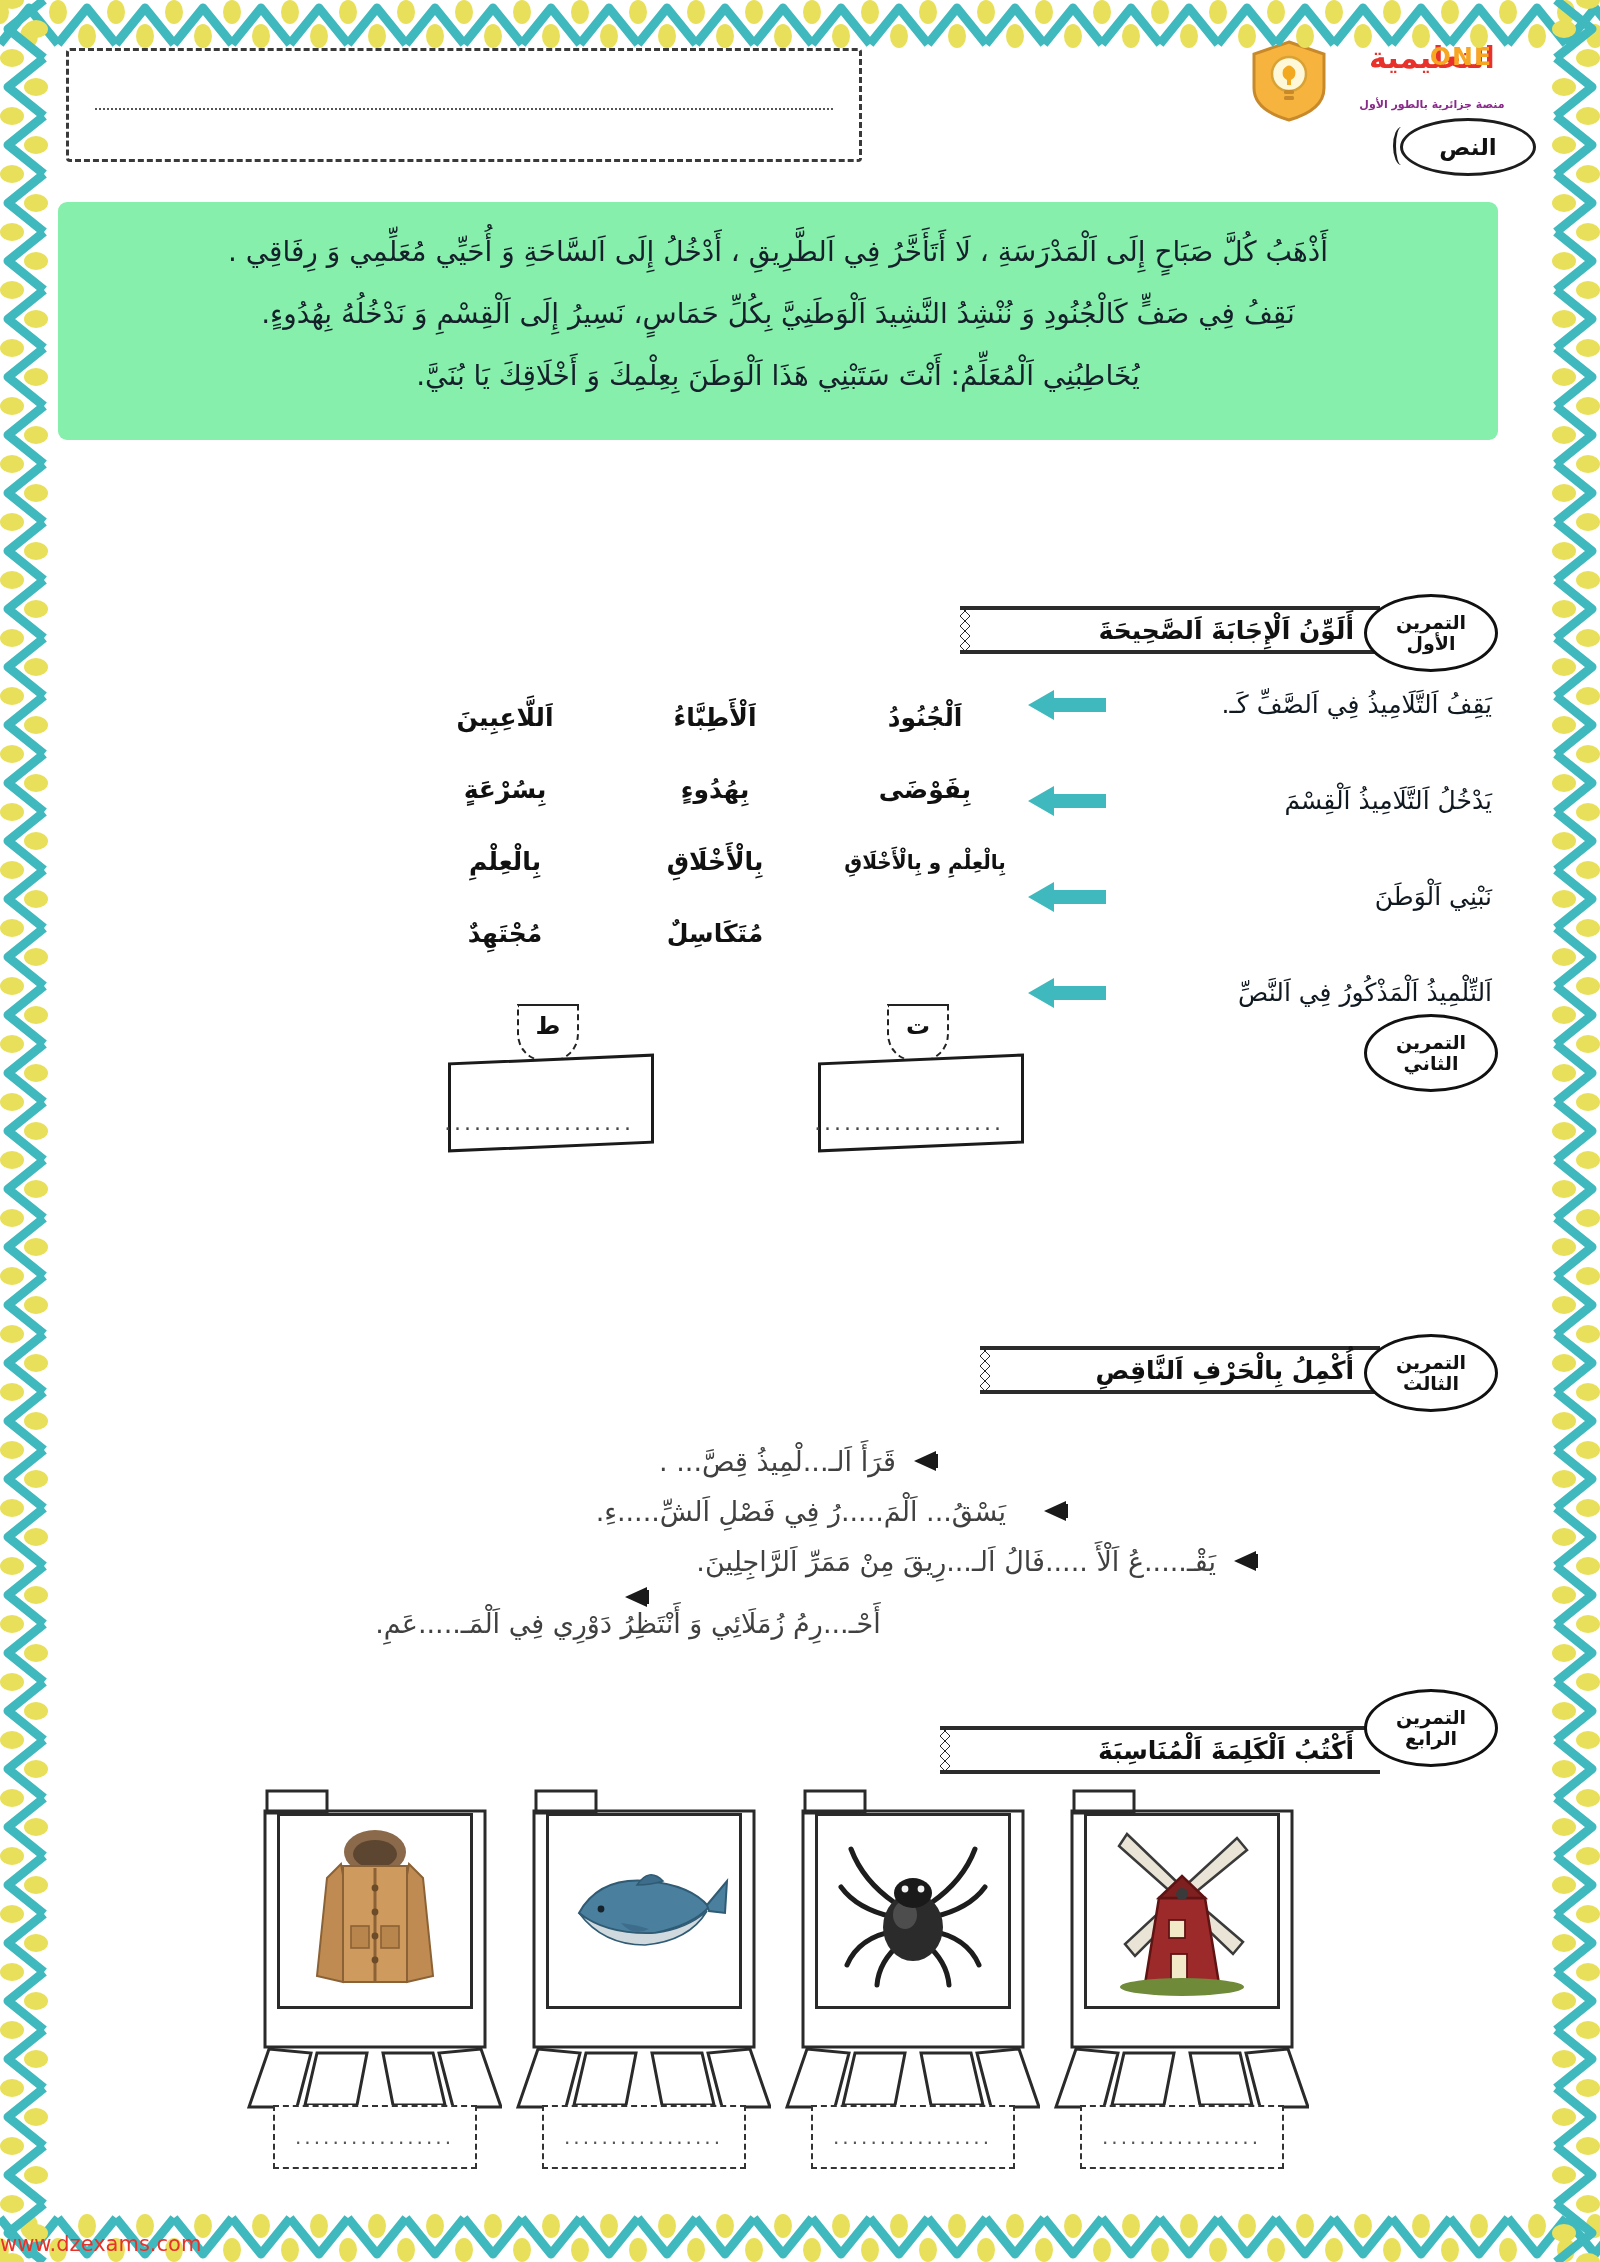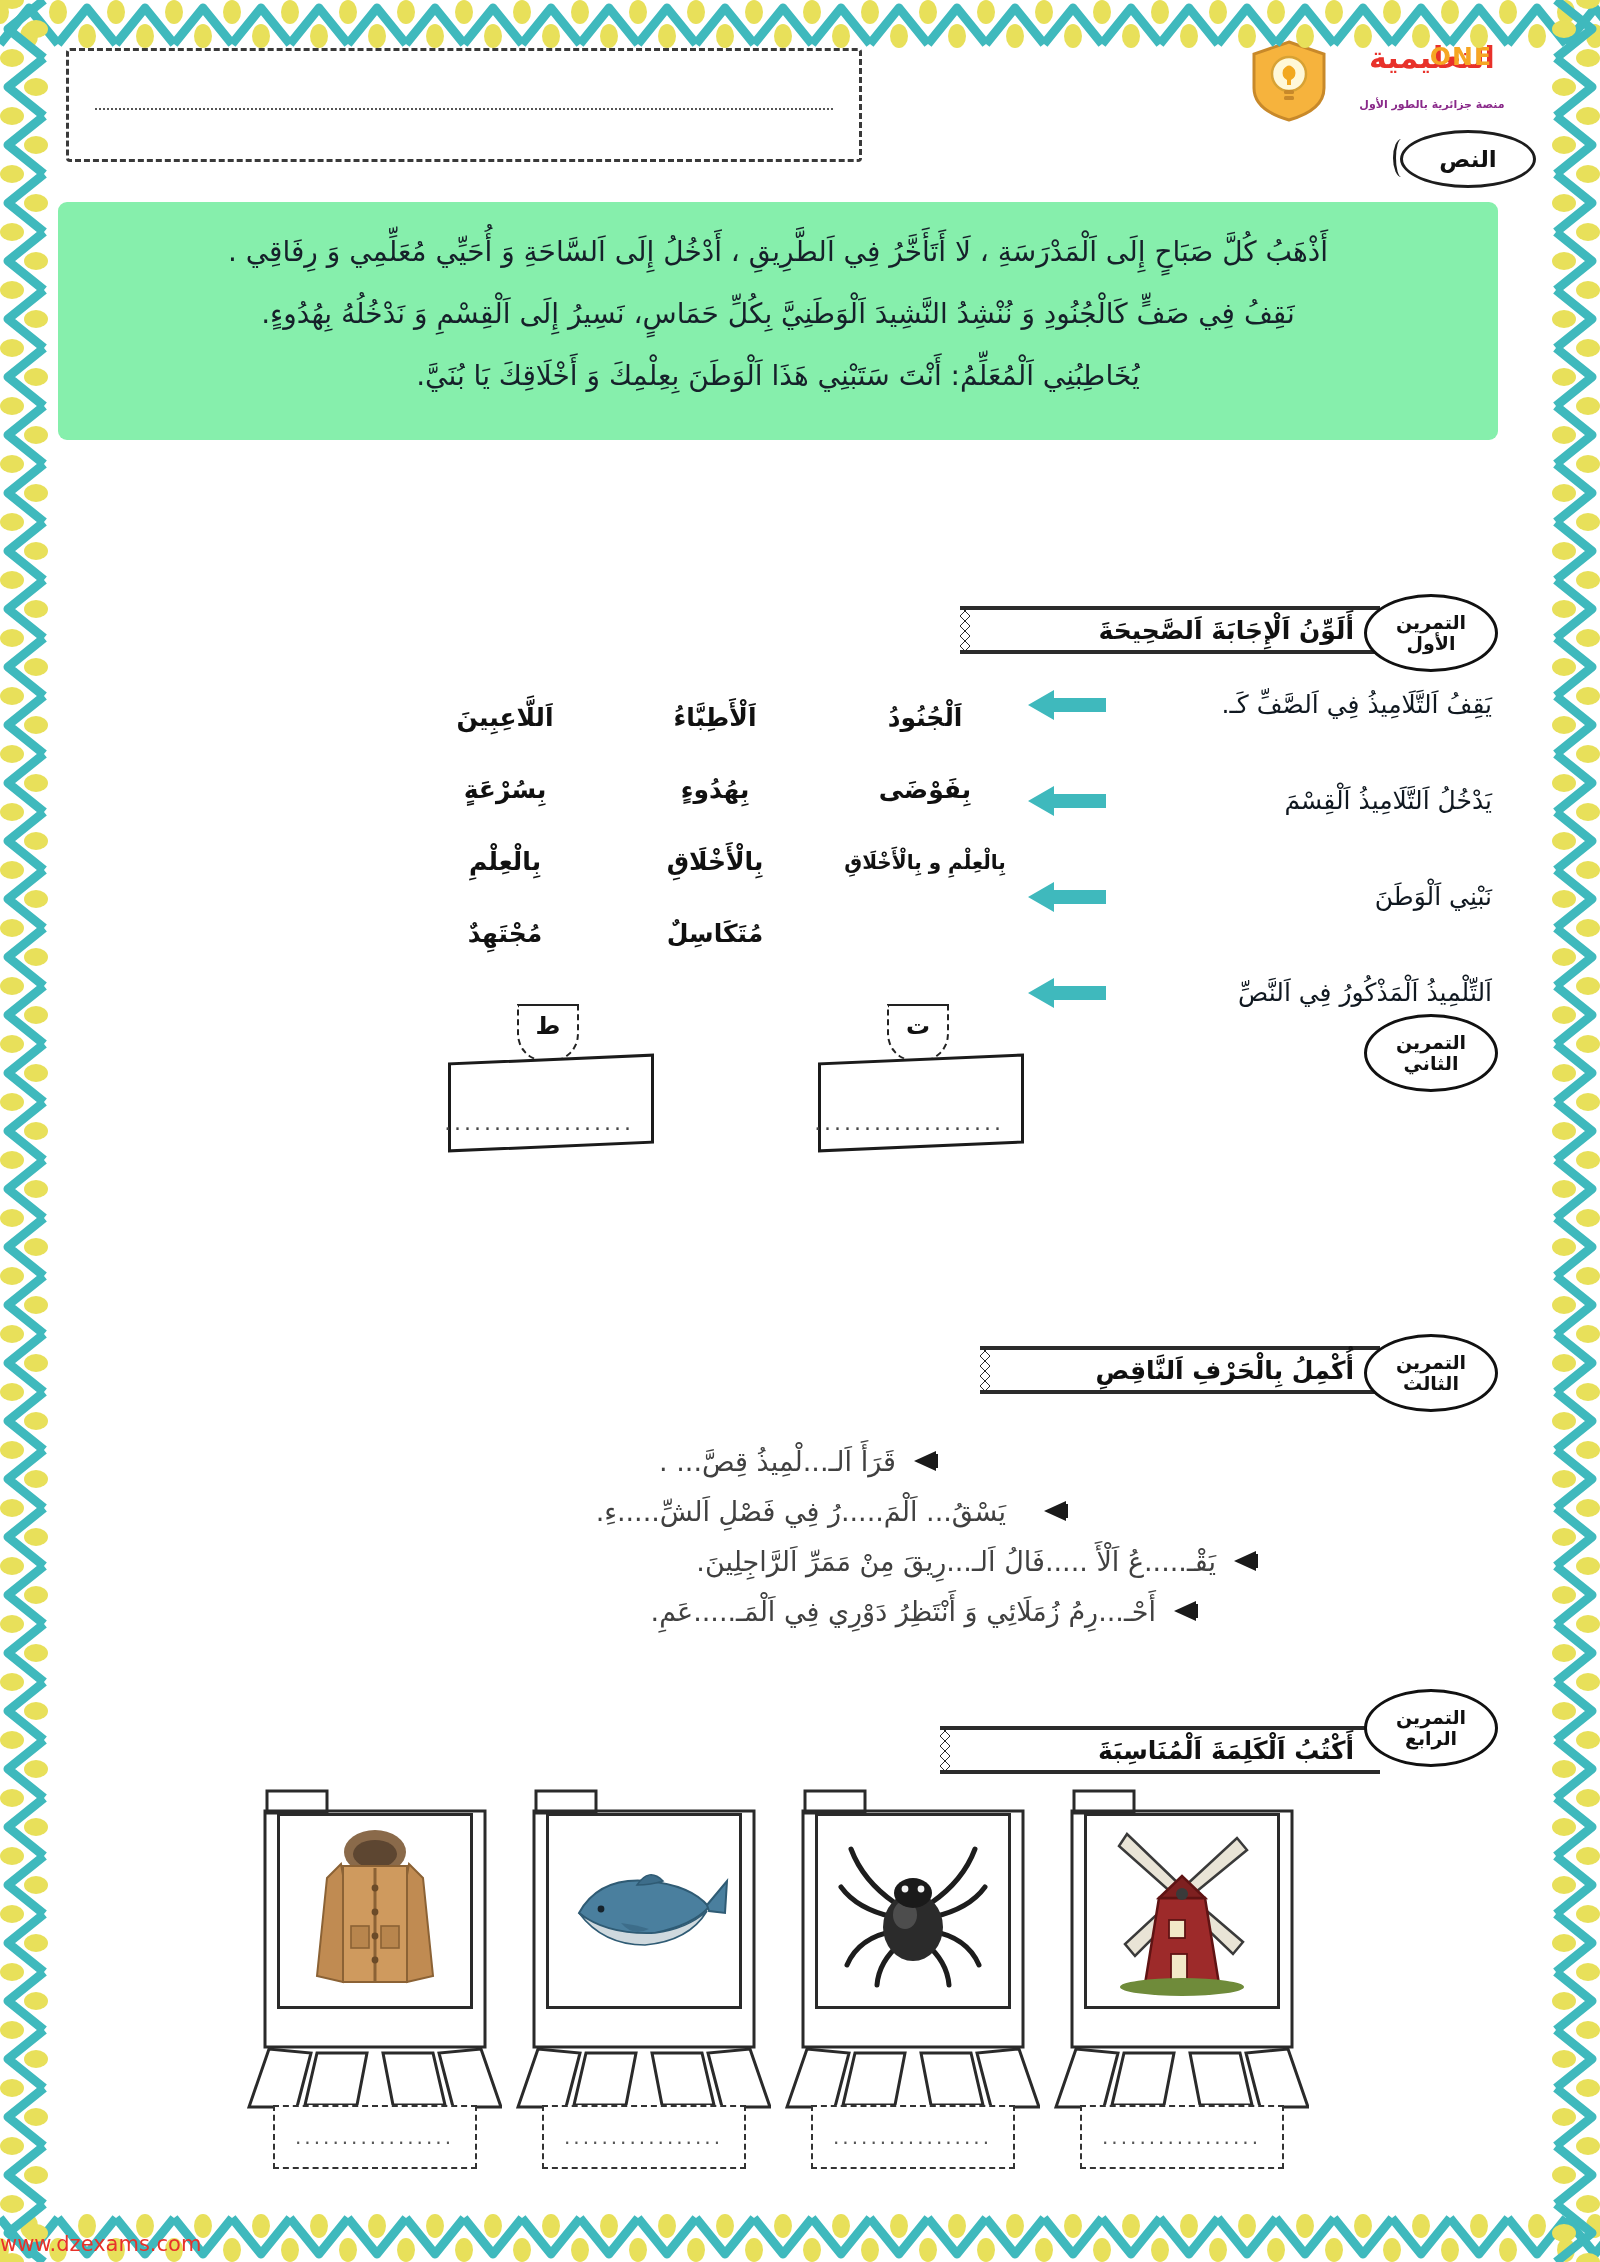--- a/index.html
+++ b/index.html
@@ -62,21 +62,21 @@
     font-family:"DejaVu Sans",sans-serif;
     letter-spacing:1px;
   }
   .logo-sub{
     font-size:11px;color:#8a2a8a;margin-top:24px;
     font-weight:bold;
   }
 
   
   .badge-text{
-    position:absolute;right:6px;top:96px;
+    position:absolute;right:6px;top:84px;
     width:130px;height:52px;
     border:3px solid #1d1d1d;
     border-radius:50%/50%;
     background:#fff;
     display:flex;align-items:center;justify-content:center;
     font-size:23px;font-weight:bold;color:#111;
   }
   .badge-text::before{
     content:"";position:absolute;left:-10px;top:6px;
     width:14px;height:38px;
@@ -477,21 +477,21 @@
       </div>
       <div class="ex3-line" style="padding-right:240px;">
         <div class="bullet">
           <svg width="26" height="22" viewBox="0 0 26 22" xmlns="http://www.w3.org/2000/svg">
             <path d="M24 1 L24 21 L2 11 Z" fill="#1a1a1a"></path>
             <rect x="22" y="4" width="4" height="14" fill="#1a1a1a"></rect>
           </svg>
         </div>
         <div class="ex3-text">يَقْـ.....عُ اَلْأَ .....فَالُ اَلـ...رِيقَ مِنْ مَمَرِّ اَلرَّاجِلِينَ.</div>
       </div>
-      <div class="ex3-line" style="padding-right:300px;">
+      <div class="ex3-line" style="padding-right:300px;flex-direction:column;">
         <div class="bullet">
           <svg width="26" height="22" viewBox="0 0 26 22" xmlns="http://www.w3.org/2000/svg">
             <path d="M24 1 L24 21 L2 11 Z" fill="#1a1a1a"></path>
             <rect x="22" y="4" width="4" height="14" fill="#1a1a1a"></rect>
           </svg>
         </div>
         <div class="ex3-text">أَحْـ...رِمُ زُمَلَائِي وَ أَنْتَظِرُ دَوْرِي فِي اَلْمَـ.....عَمِ.</div>
       </div>
     </div>
   </div>

